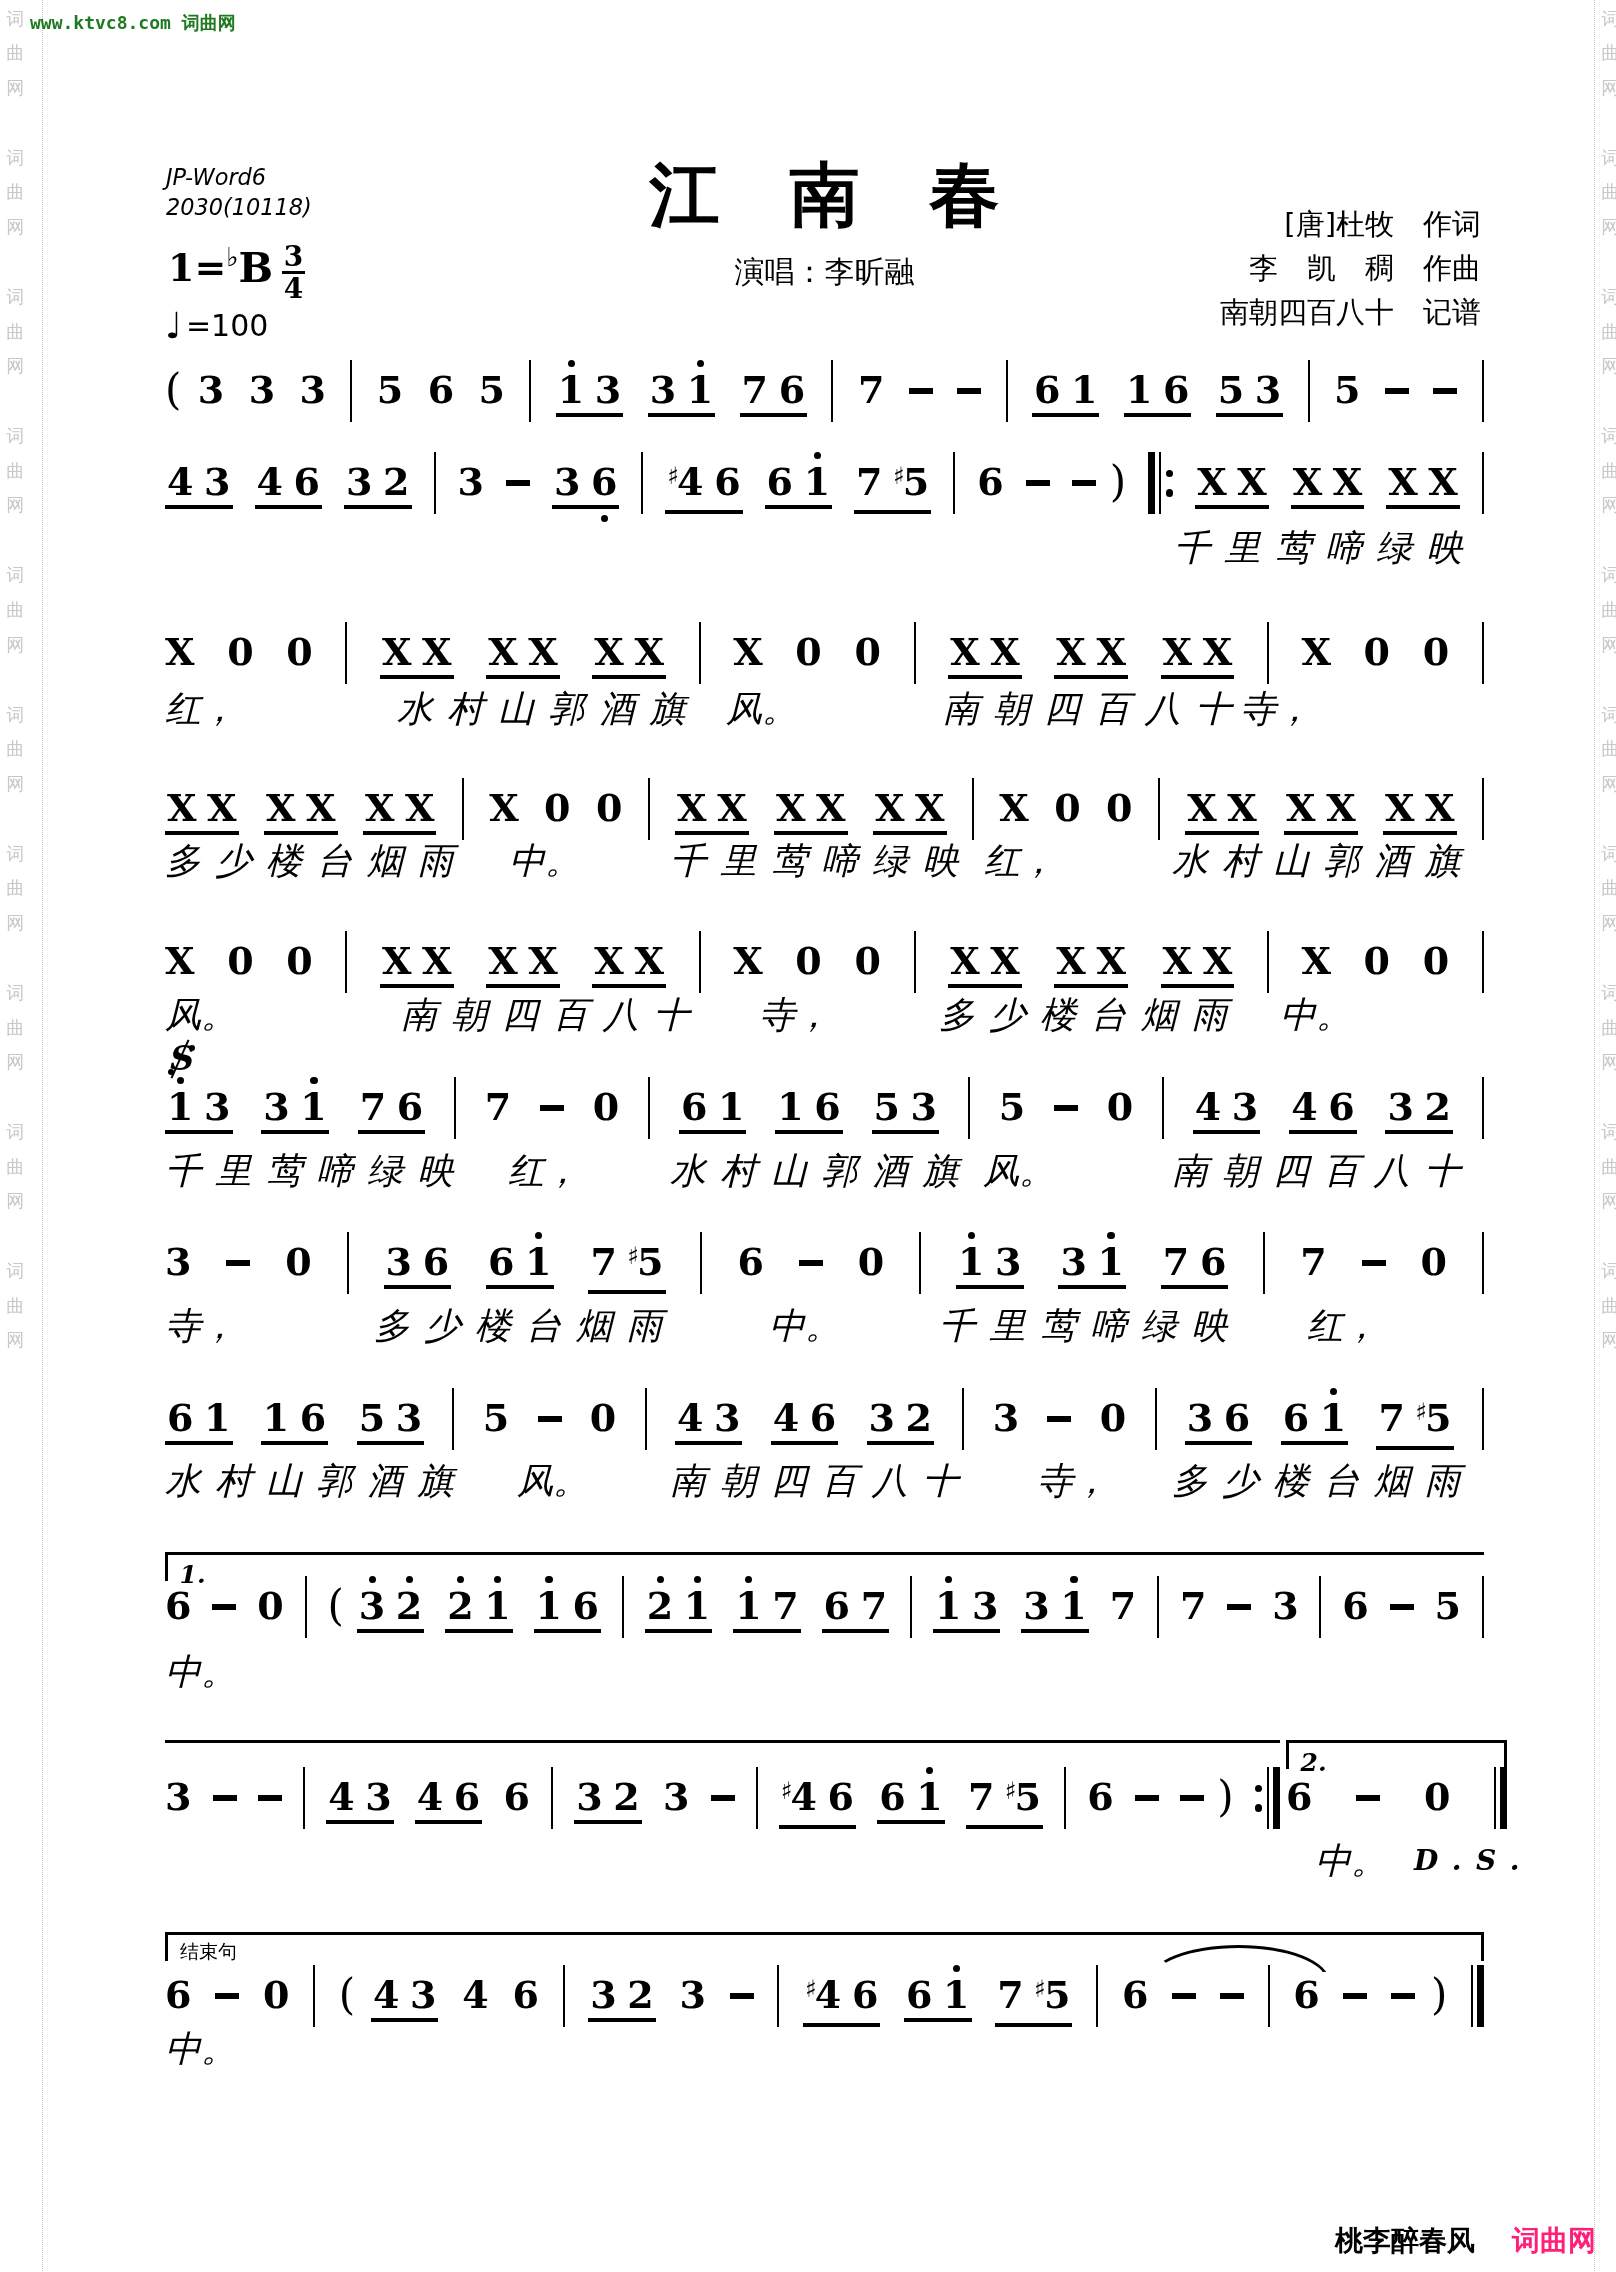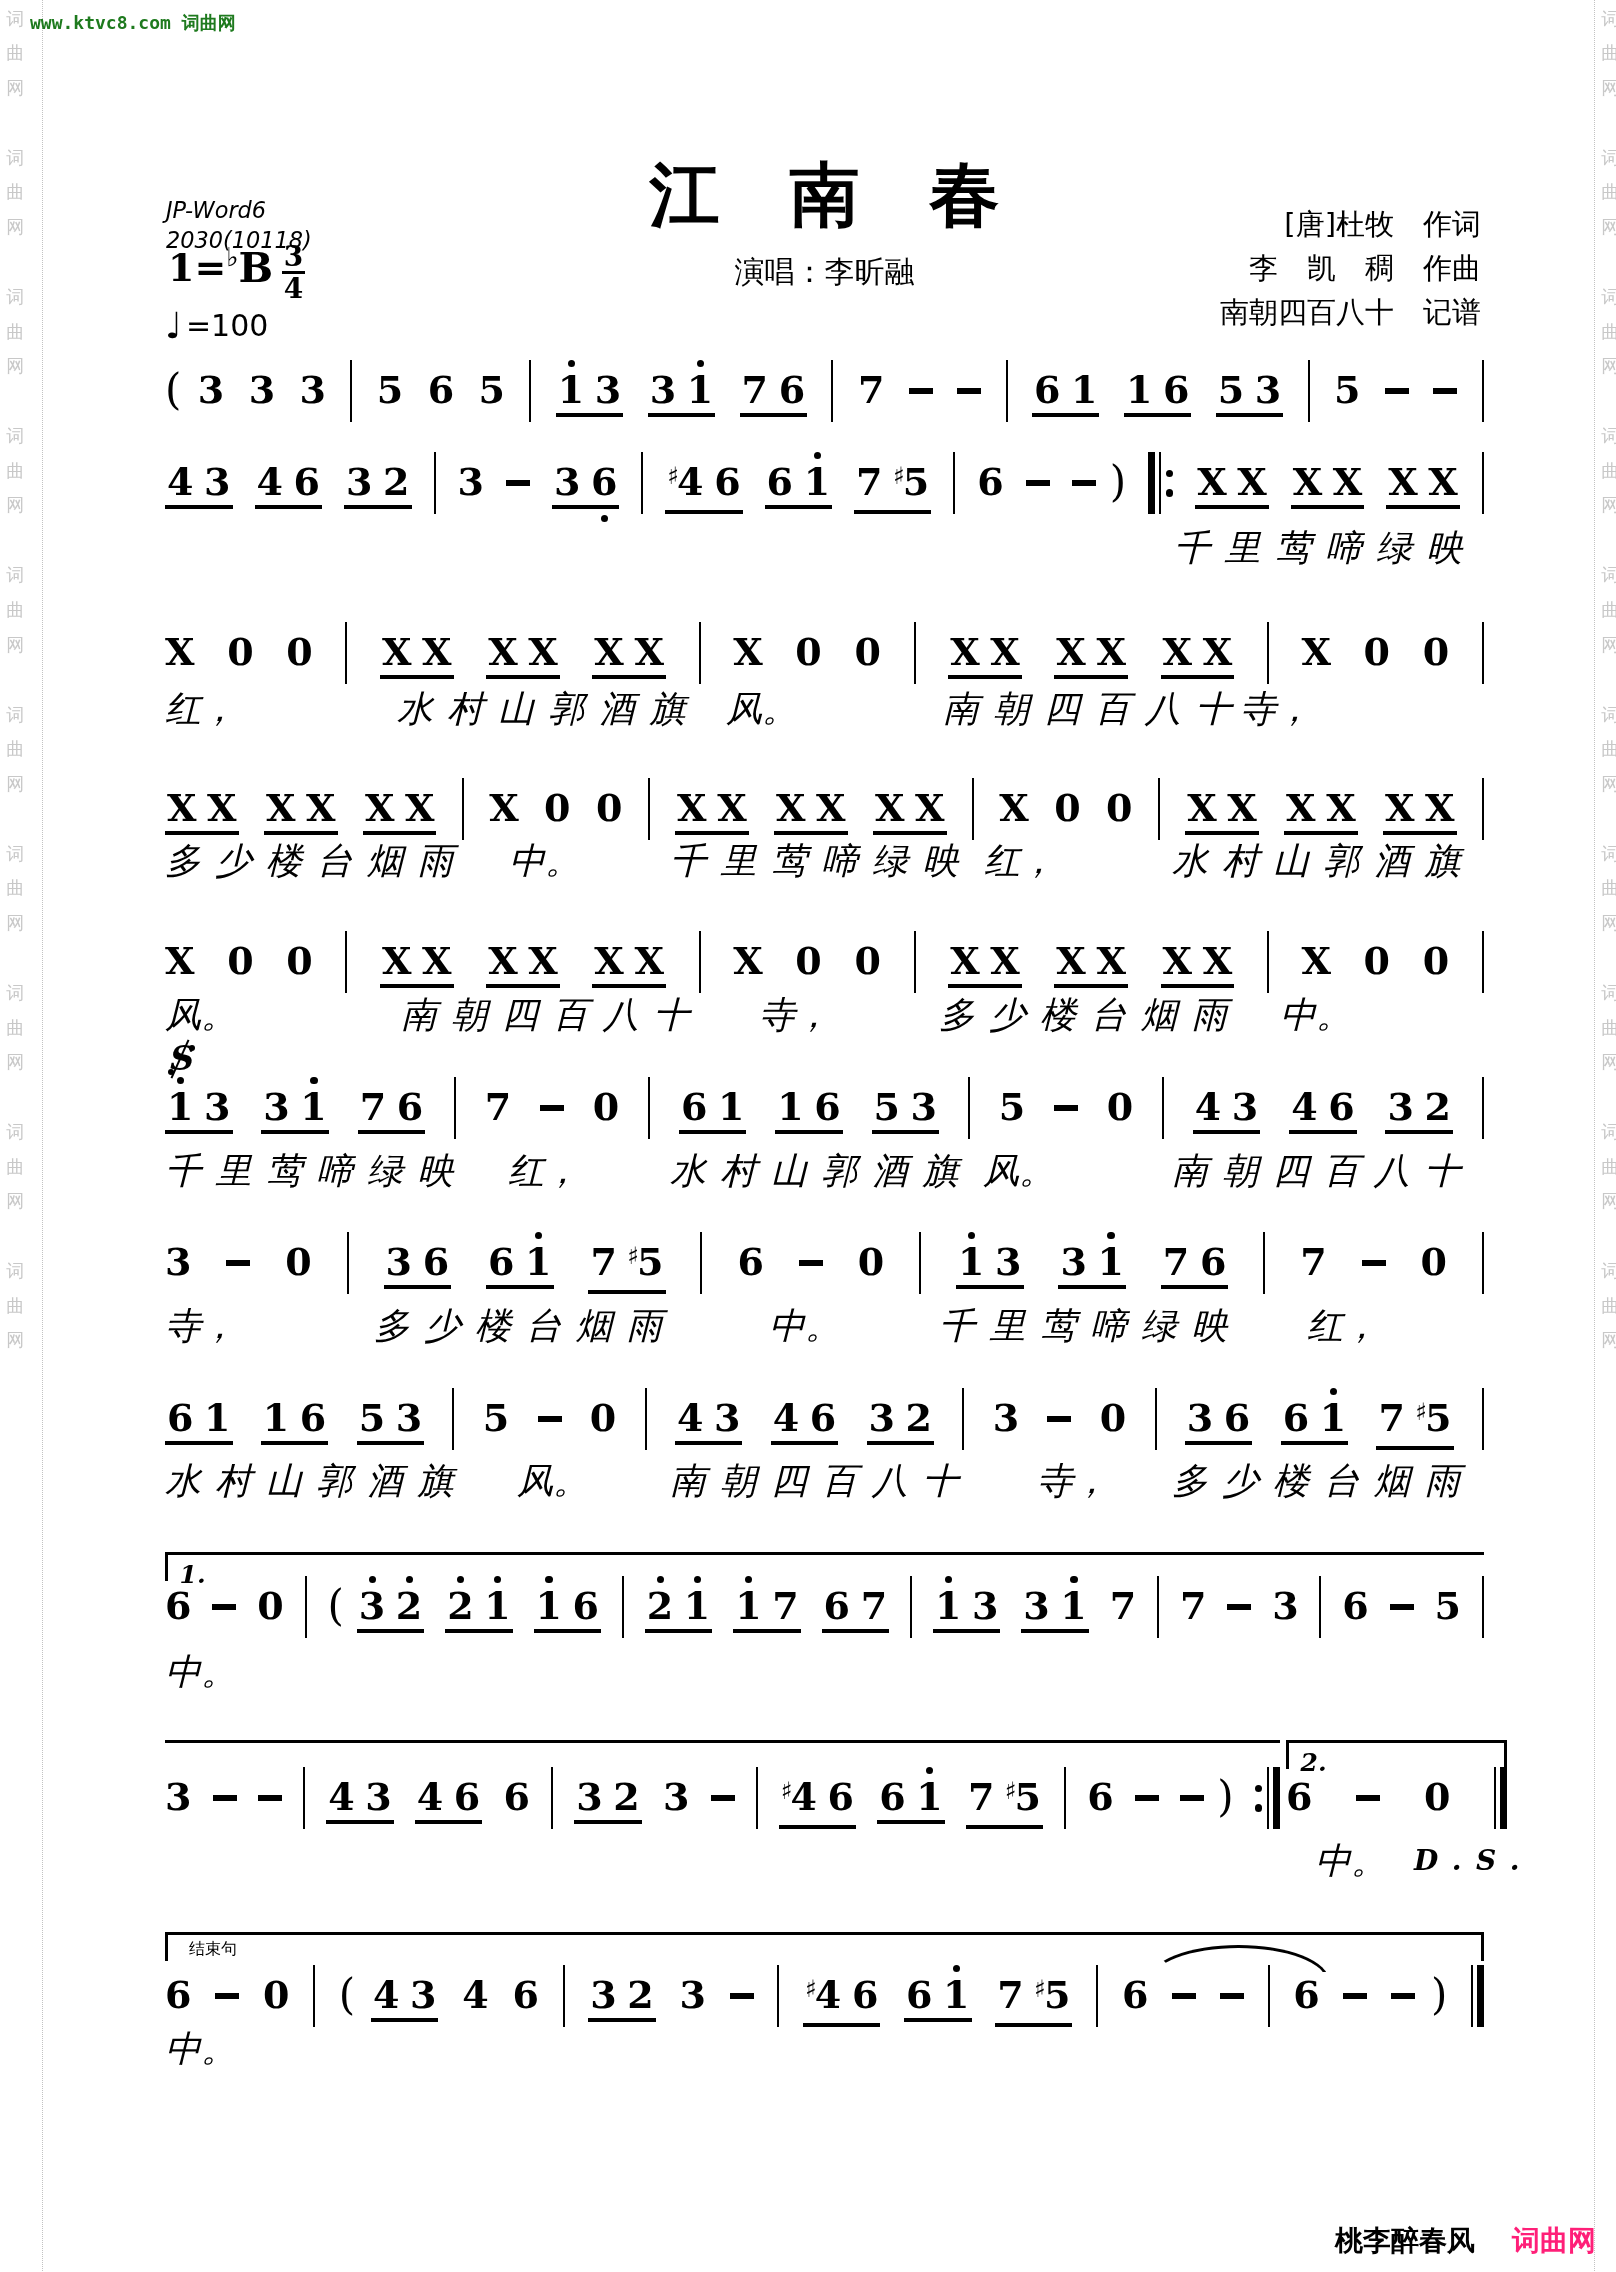--- a/index.html
+++ b/index.html
@@ -8,21 +8,21 @@
 
   
   .wm-col{position:absolute;top:6.6px;width:22.4px;text-align:center;font-size:18px;color:#c8c8c8;}
   .wm-col span{display:block;margin-bottom:10.6px;}
   .wm-col span.gap{margin-bottom:46px;}
   .wm-dots{position:absolute;top:0;height:2273px;border-left:1.3px dotted #c2c2c2;}
   .wm-link{position:absolute;left:30px;top:10.6px;font-family:"DejaVu Sans Mono",monospace;
            font-weight:700;font-size:18px;color:#1e7a1e;}
 
   
-  .gen{position:absolute;left:166px;font-style:italic;font-size:22.4px;margin-top:33px;}
+  .gen{position:absolute;left:166px;font-style:italic;font-size:22.4px;}
   .title{position:absolute;left:165px;top:158px;width:1319px;text-align:center;
          font-family:"DejaVu Serif",serif;font-weight:700;font-size:70px;line-height:1.05;}
   .subtitle{position:absolute;left:165px;top:252px;width:1319px;text-align:center;font-size:30px;}
   .credits{position:absolute;right:135px;top:202px;text-align:right;font-size:29px;line-height:44px;}
   .keysig{position:absolute;left:168px;top:249px;display:flex;align-items:flex-start;
           font-family:"DejaVu Serif",serif;font-weight:700;}
   .keysig .kp{font-size:38px;line-height:38px;}
   .keysig .kf{font-size:26px;line-height:26px;transform:translateY(-5.3px);}
   .keysig .kl{font-size:41px;line-height:38px;margin-right:9.2px;}
   .frac{display:flex;flex-direction:column;align-items:center;font-size:28px;line-height:26px;margin-top:-5.3px;}
@@ -57,21 +57,21 @@
   .lyr{position:absolute;font-size:36px;line-height:40px;white-space:nowrap;font-style:italic;}
   .lyr.wide{letter-spacing:14.5px;}
   .lyr.ds{font-family:"DejaVu Serif",serif;font-style:italic;font-weight:700;font-size:28px;}
 
   
   .volta{position:absolute;border-top:3.3px solid #000;}
   .tickL{position:absolute;left:0;top:-3.3px;width:3.3px;height:29px;background:#000;}
   .tickR{position:absolute;right:0;top:-3.3px;width:3.3px;height:29px;background:#000;}
   .vlabel{position:absolute;left:14.5px;top:5.3px;font-family:"DejaVu Serif",serif;
           font-style:italic;font-weight:700;font-size:25px;}
-  .endlabel{position:absolute;left:24px;top:4px;font-size:16px;}
+  .endlabel{position:absolute;left:15px;top:4px;font-size:19px;}
   .tie{position:absolute;height:30px;border:3.3px solid transparent;border-top:3.3px solid #000;
        border-radius:50% 50% 0 0 / 100% 100% 0 0;}
 
   
   .segno{position:absolute;width:29px;height:44px;}
   .segno .s{position:absolute;left:4px;top:0;font-family:"DejaVu Serif",serif;font-style:italic;
             font-weight:700;font-size:34px;line-height:40px;}
   .segno::before{content:'';position:absolute;left:13px;top:0;width:2px;height:42px;background:#000;
                  transform:rotate(24deg);}
   .segno::after{content:'';position:absolute;right:0;top:6.6px;width:6px;height:6px;border-radius:50%;

